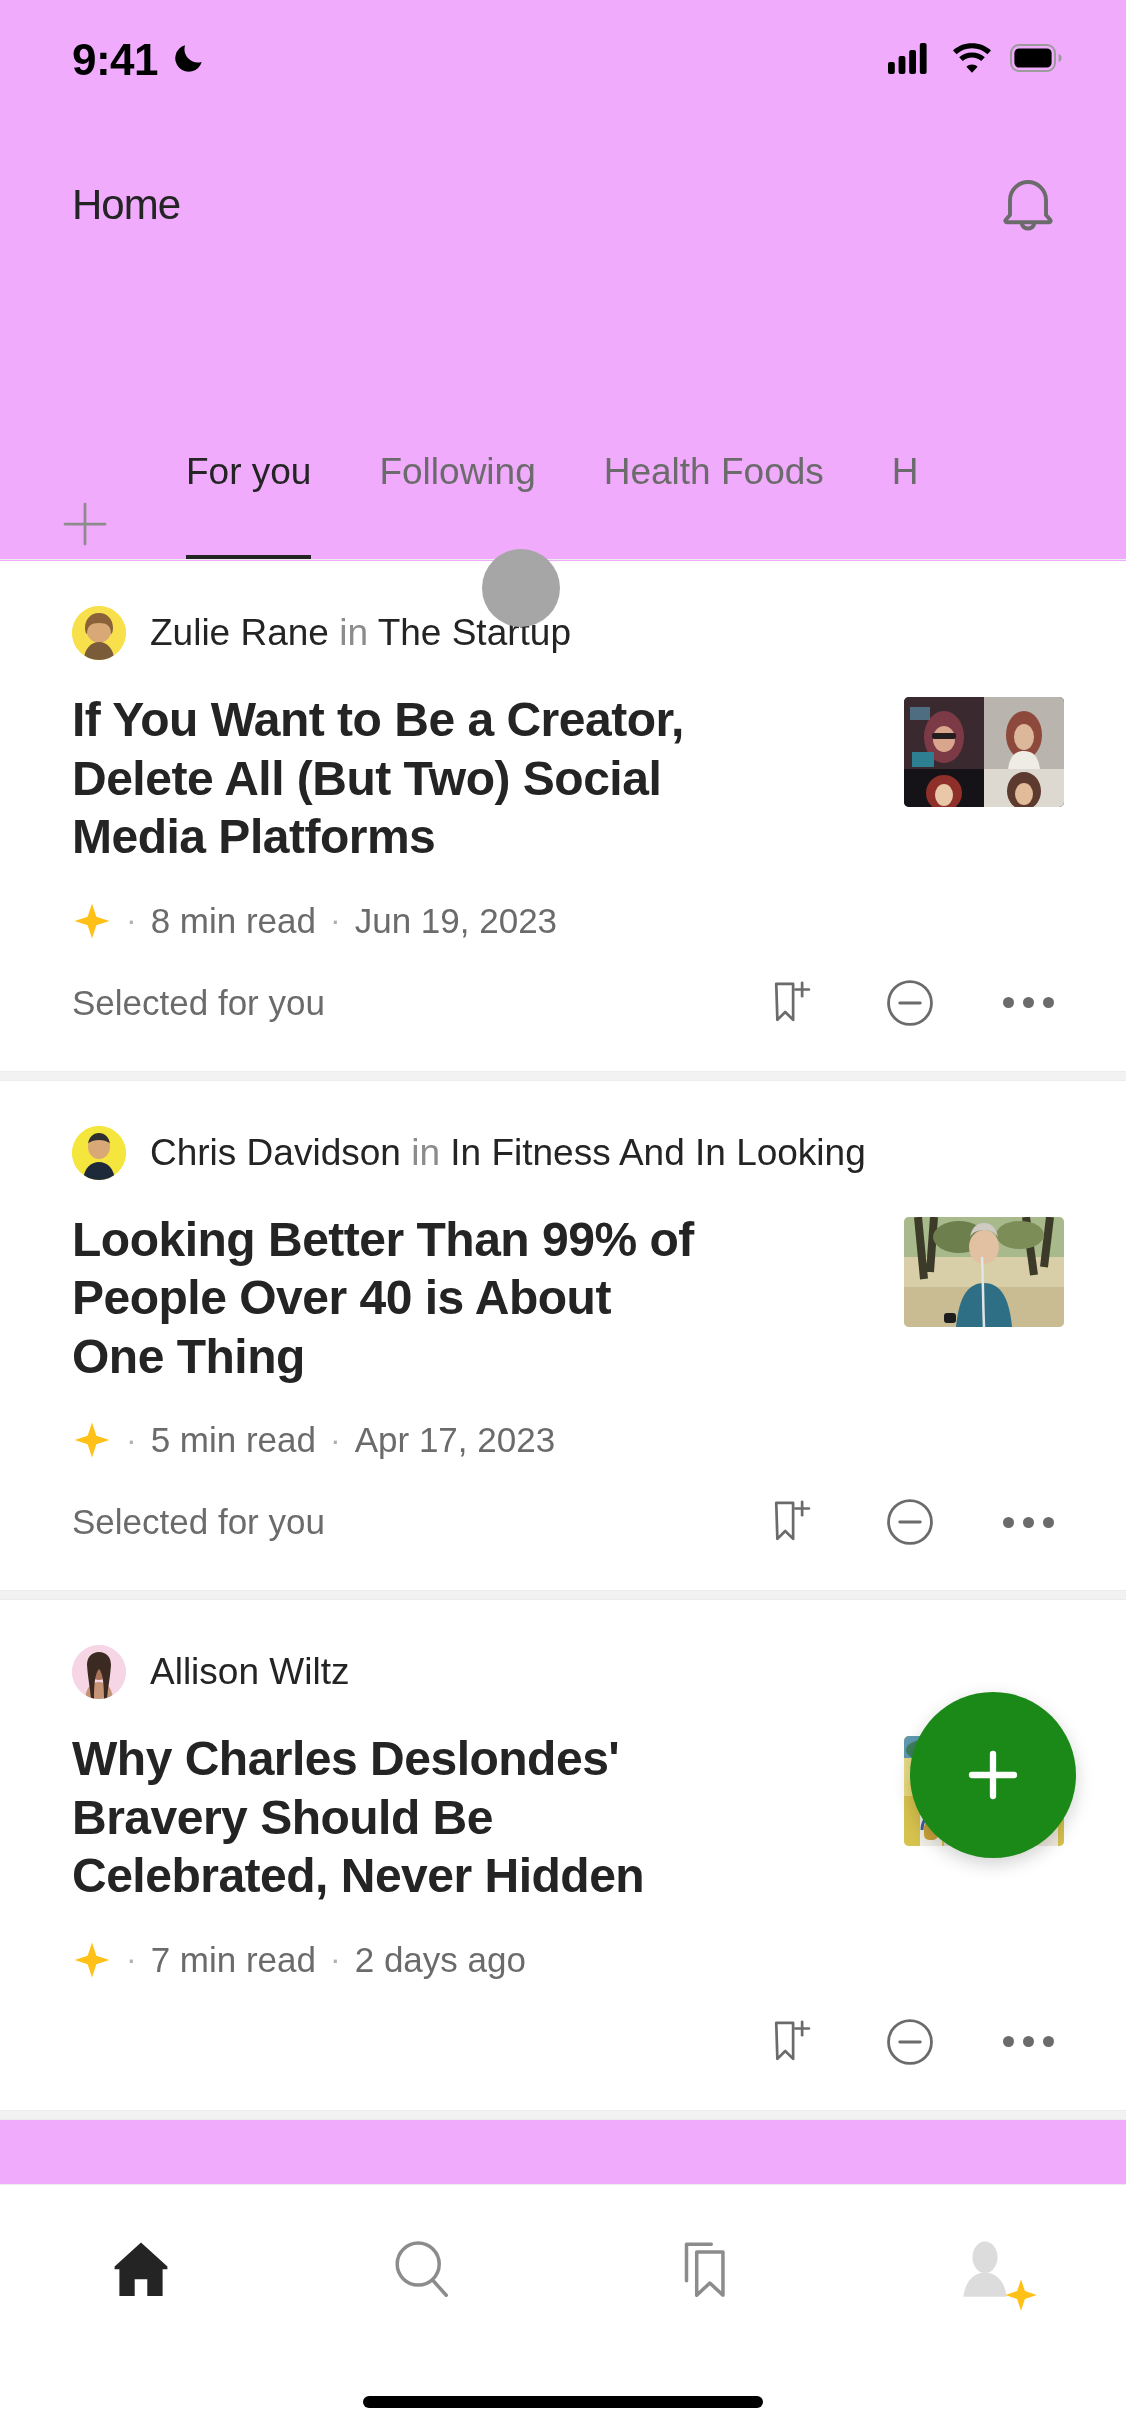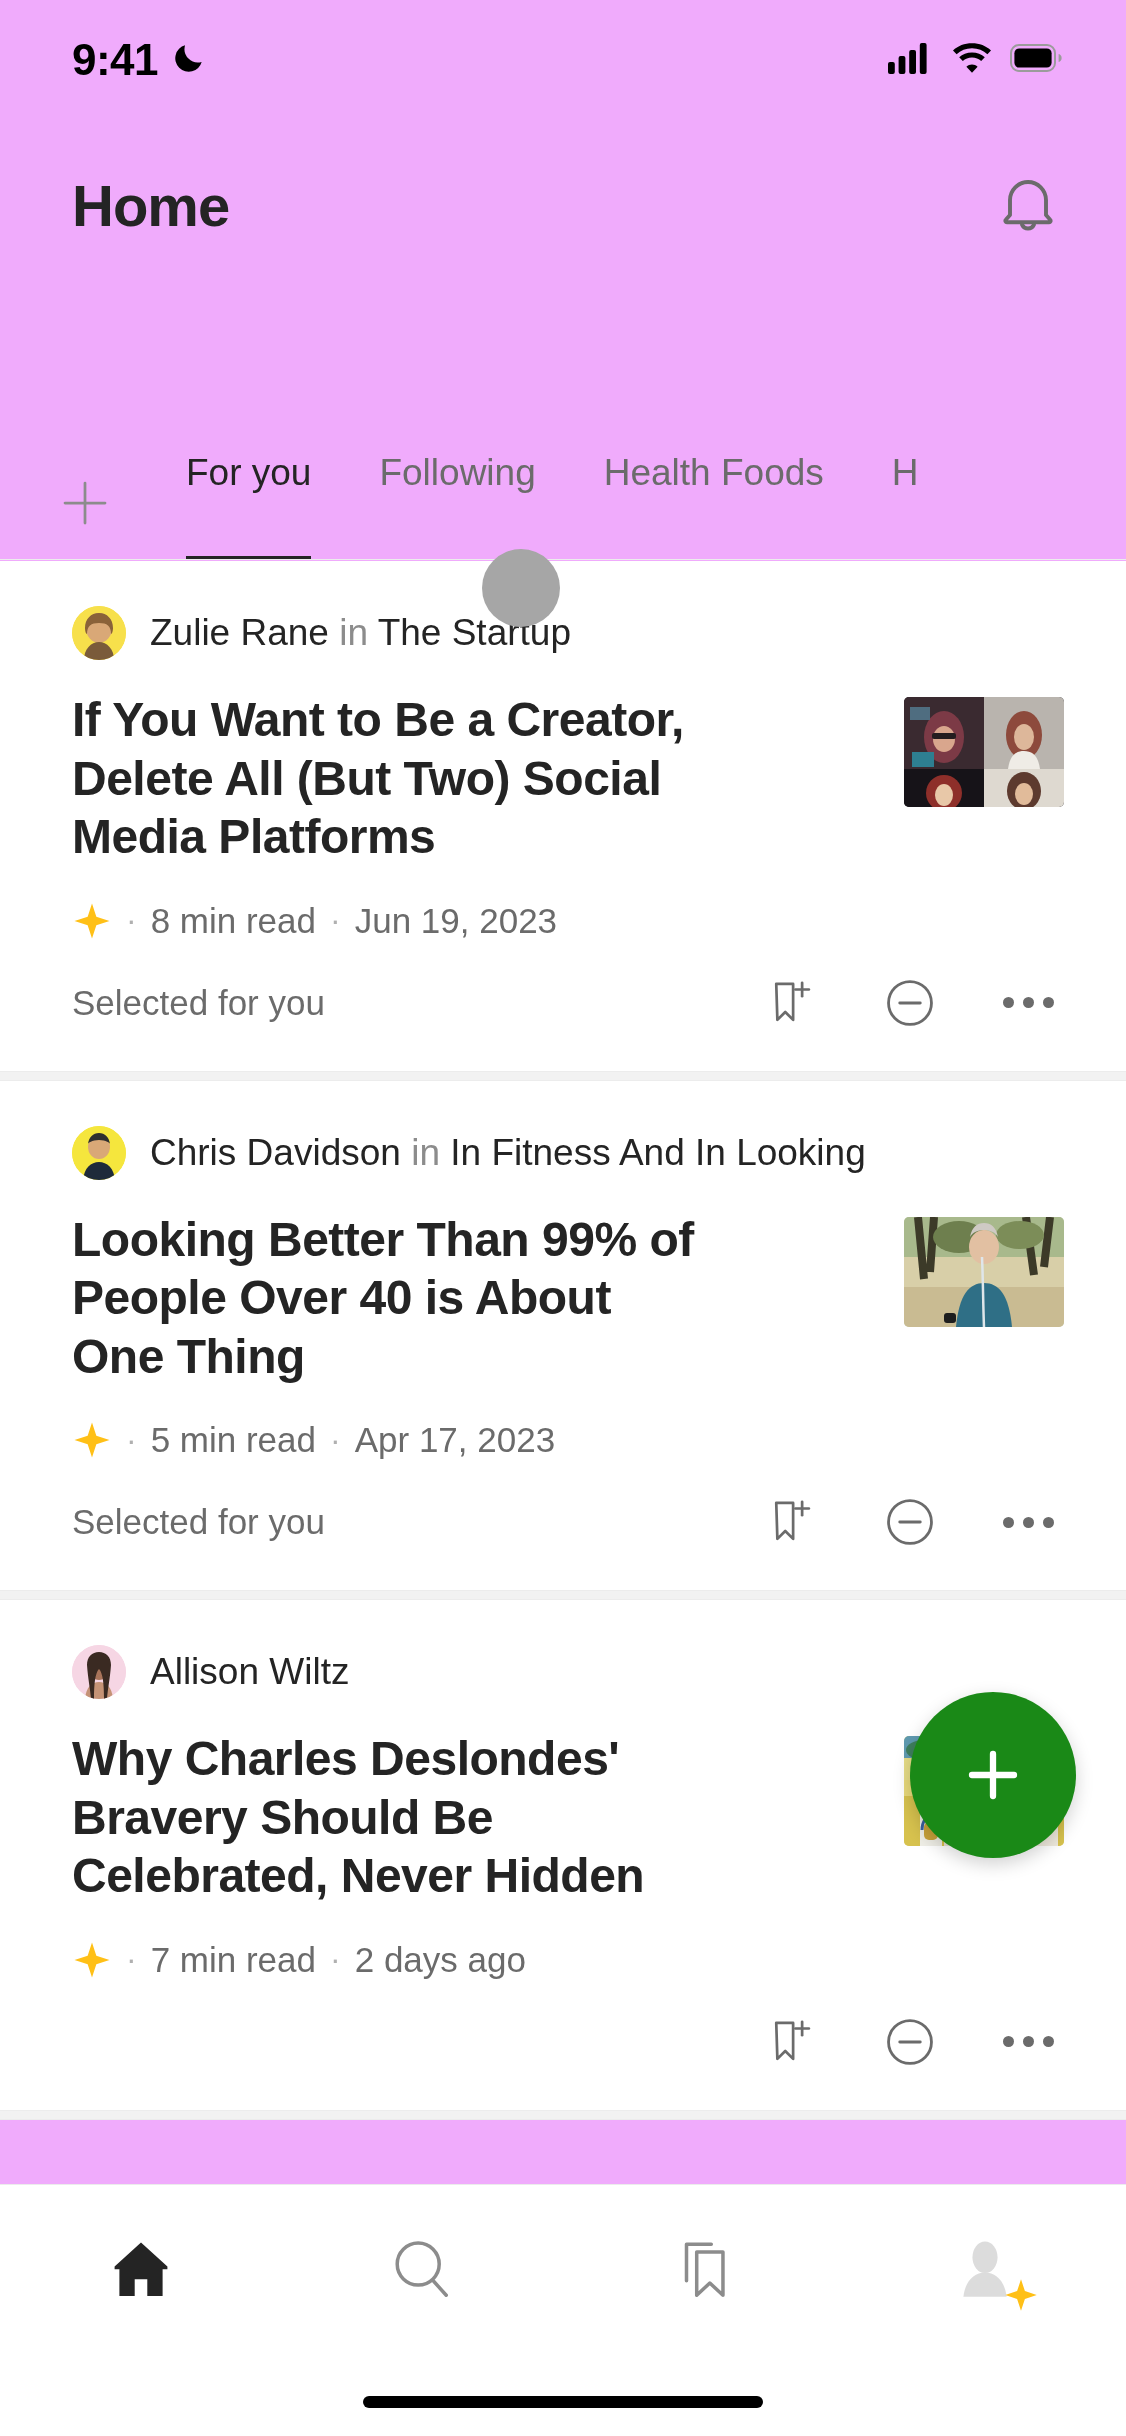--- a/index.html
+++ b/index.html
@@ -21,26 +21,26 @@
   .sb-left { display:flex; align-items:center; gap:12px; }
   .sb-time { font-size:44px; font-weight:600; color:#000; letter-spacing:-0.5px; }
   .sb-right { display:flex; align-items:center; gap:16px; }
 
   
   .header {
     position:absolute; top:140px; left:0; width:1126px; height:130px;
     display:flex; align-items:center; justify-content:space-between;
     padding:0 62px 0 72px;
   }
-  .page-title { font-size:58px; font-weight:700; color:#242424; letter-spacing:-1px; }
+  .page-title { font-size:42px; font-weight:400; color:#242424; letter-spacing:-1px; }
 
   
   .tabbar {
     position:absolute; top:430px; left:0; width:1126px; height:130px;
-    display:flex; align-items:center; padding-left:50px;
+    display:flex; align-items:flex-end; padding-left:50px;
     border-bottom:1px solid #eceded;
     overflow:hidden;
   }
   .tab-plus {
     width:70px; height:70px; display:flex; align-items:center; justify-content:center;
     margin-top:16px; margin-right:32px; flex:none;
   }
   .tab {
     position:relative; padding:22px 34px 0 34px; flex:none;
     font-size:37px; color:#6b6b6b; white-space:nowrap;

